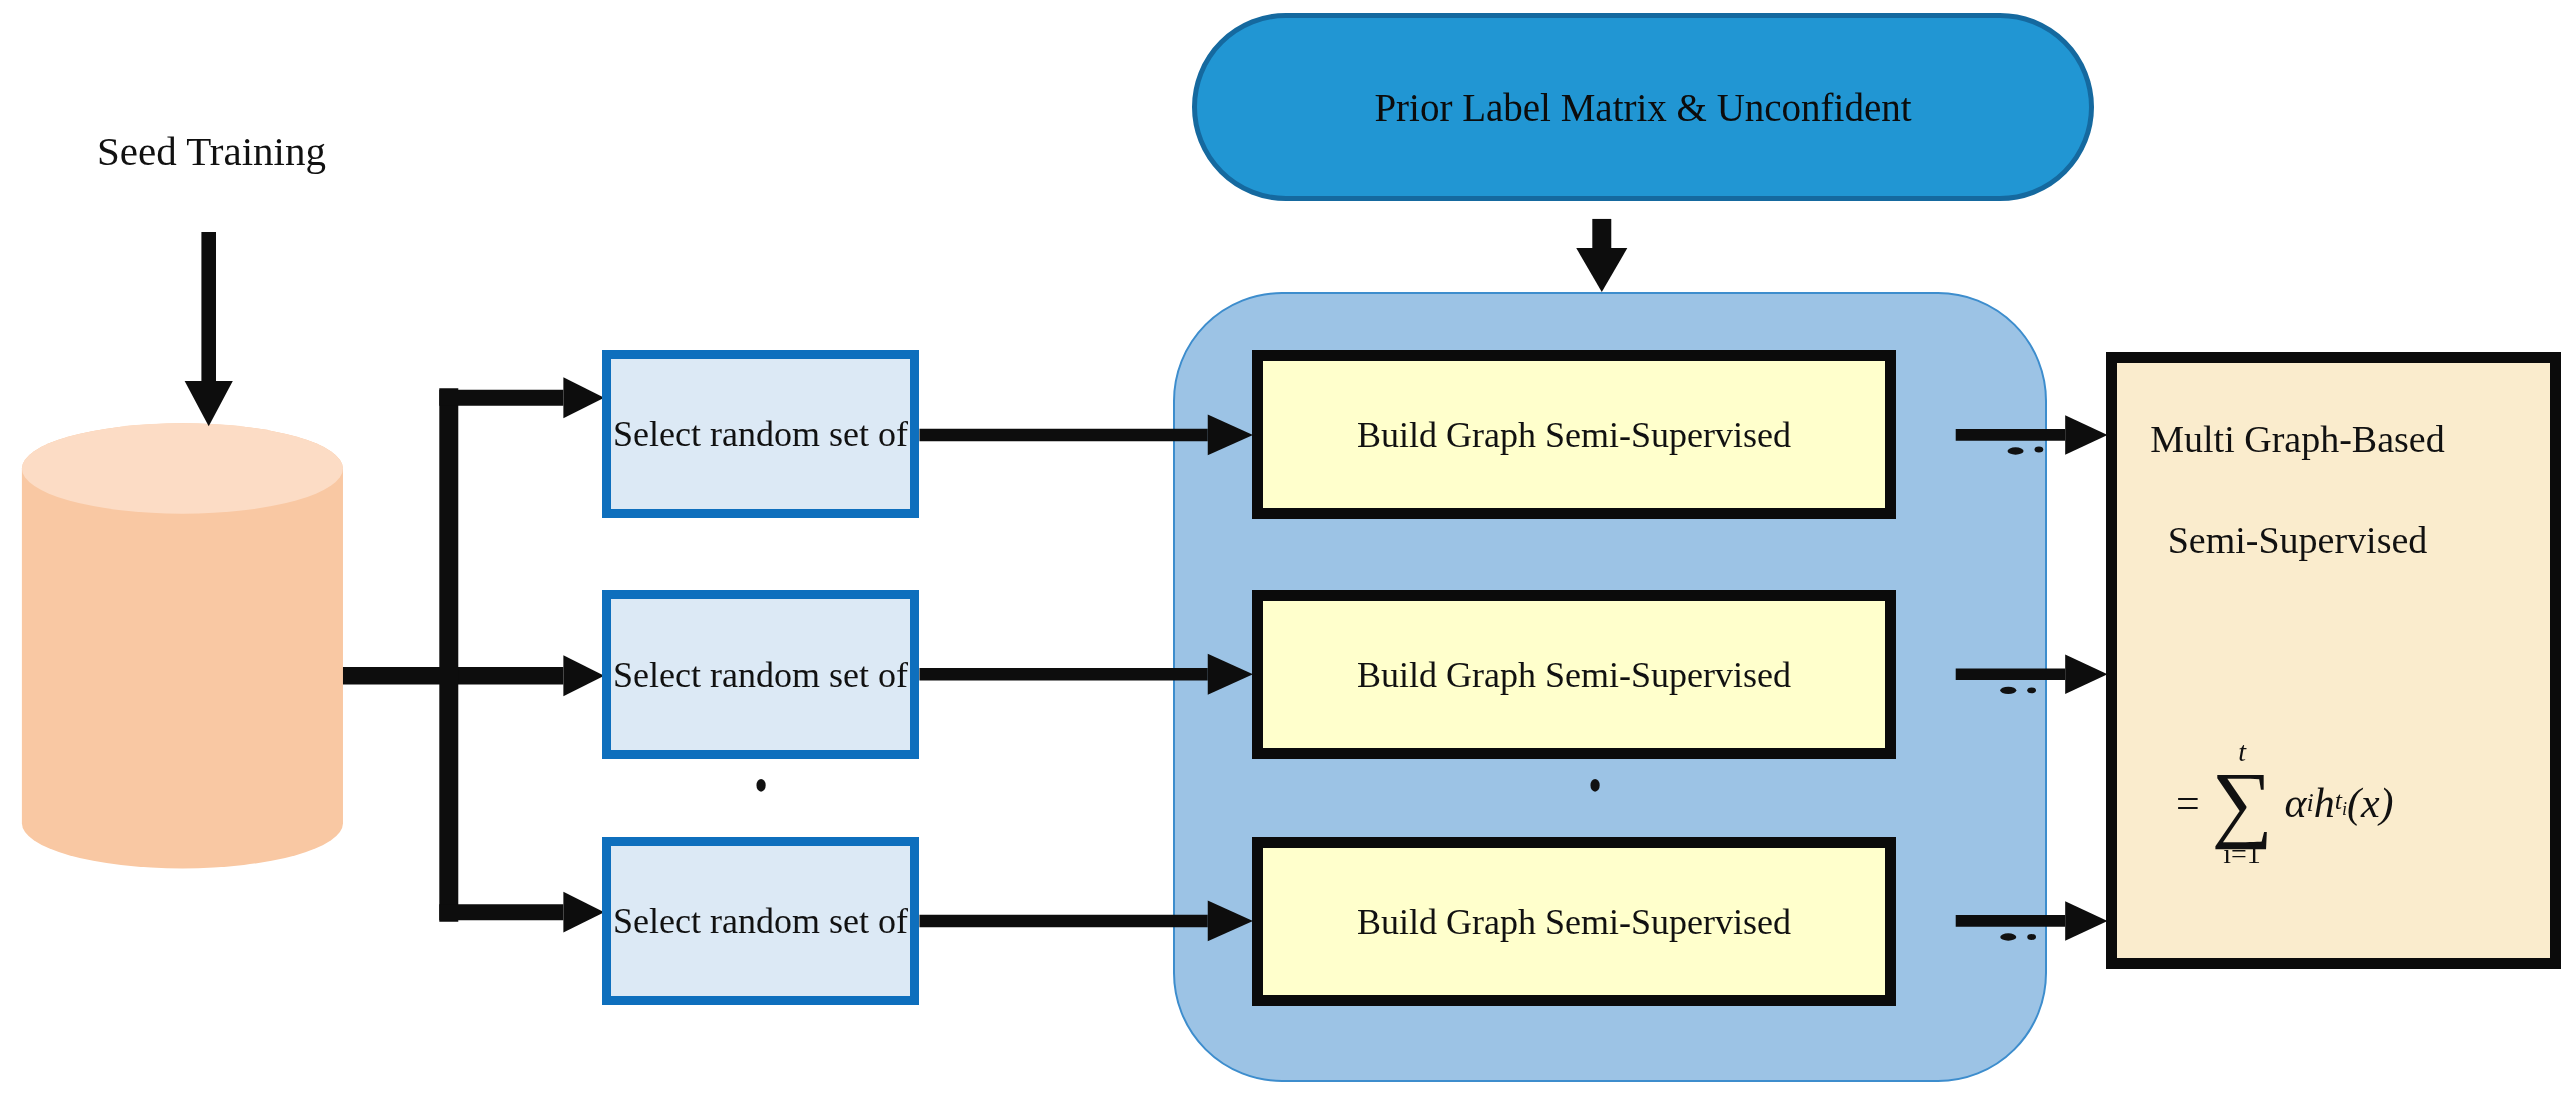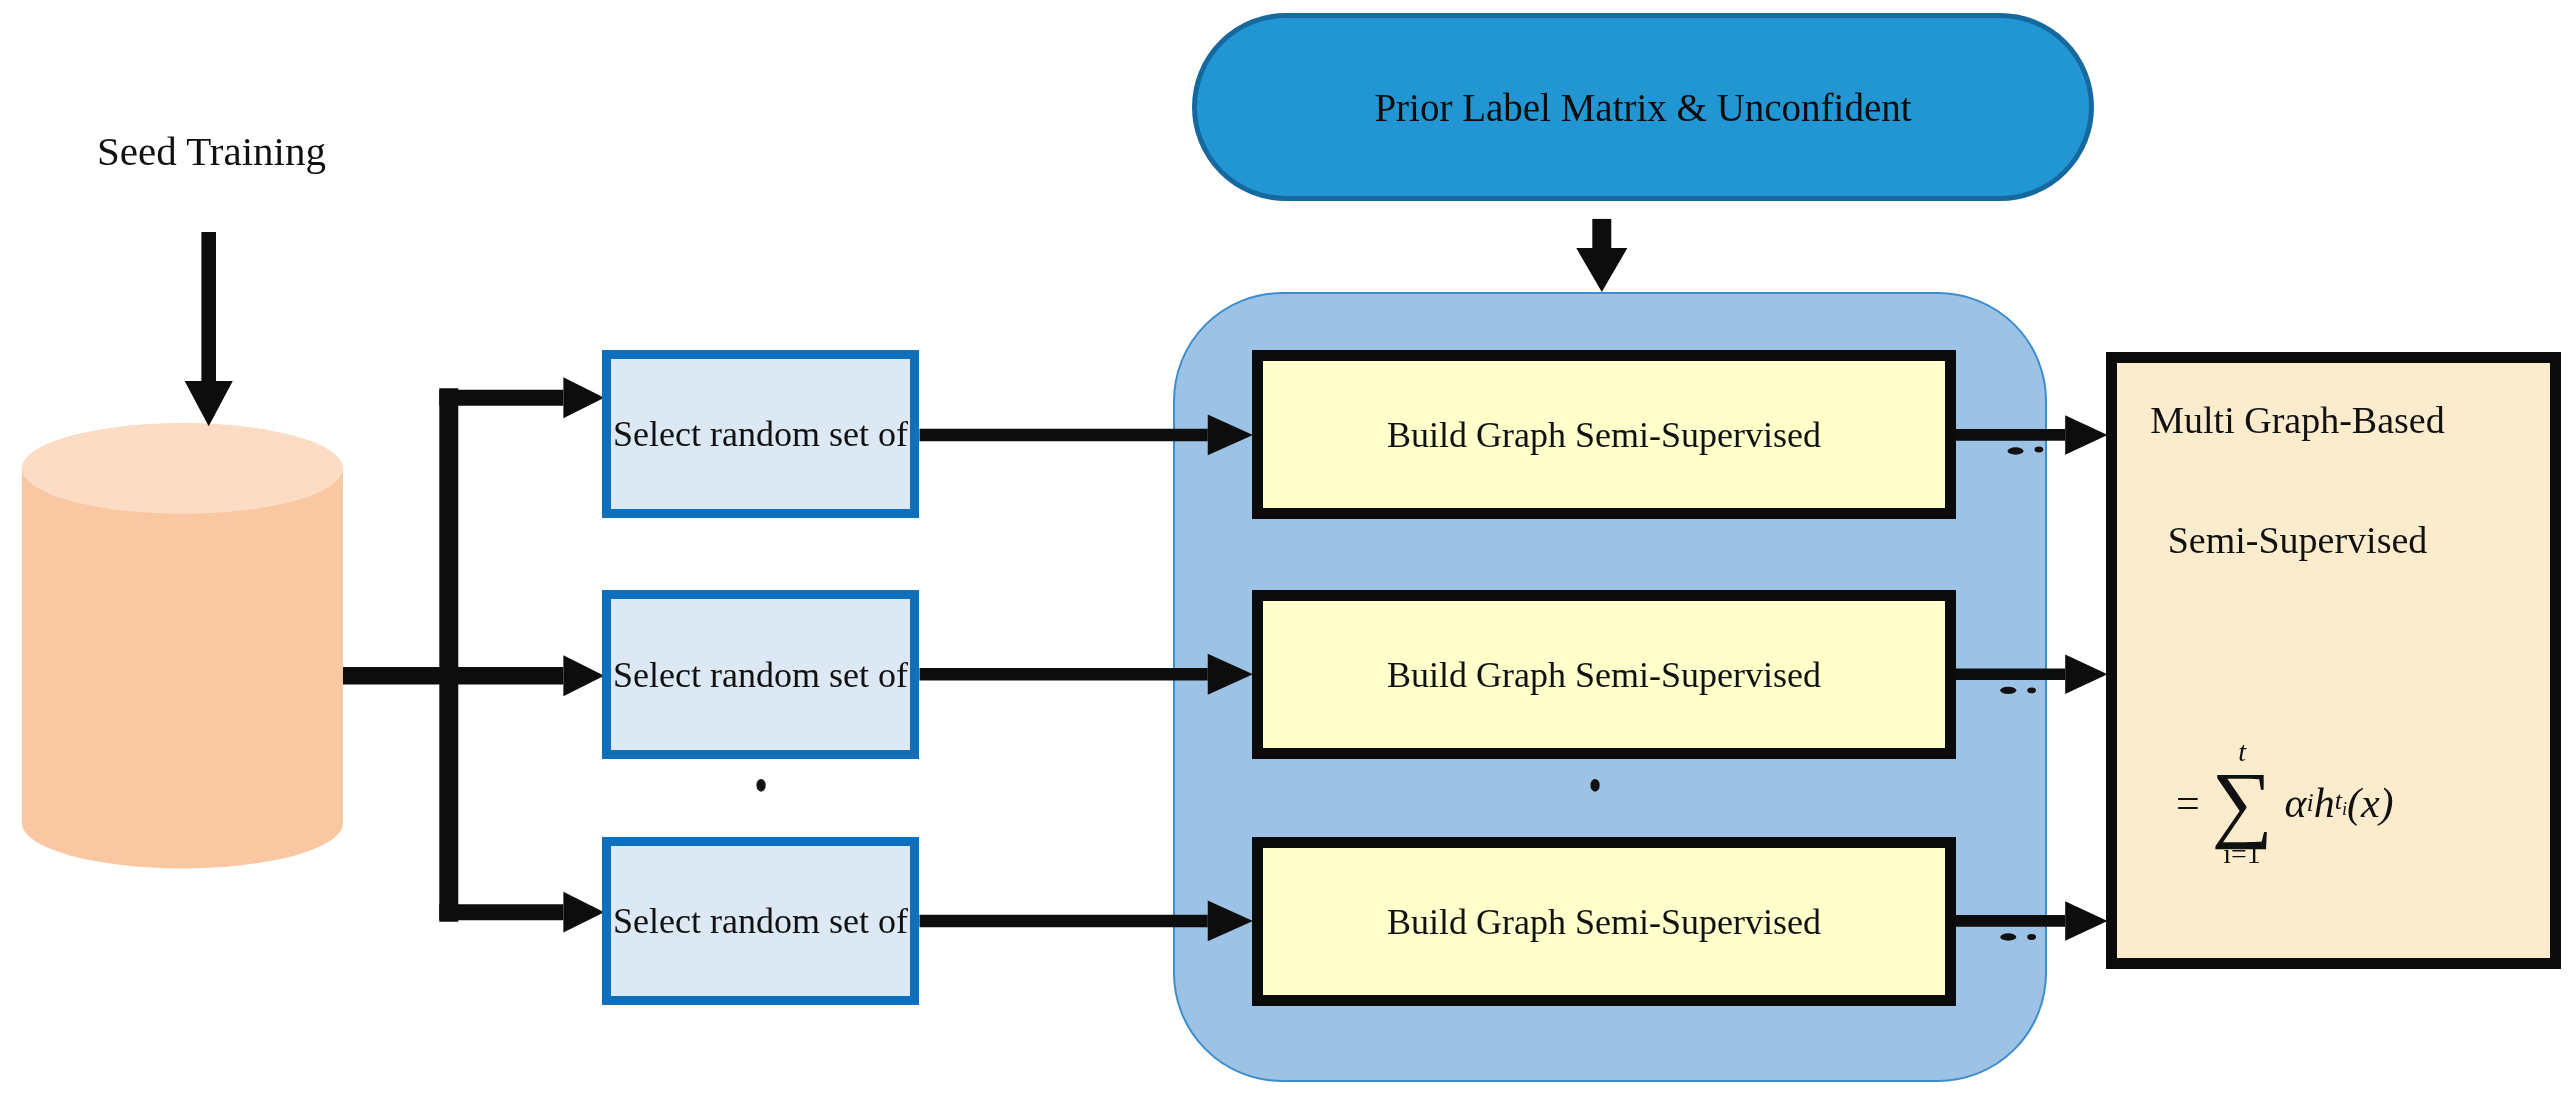--- a/index.html
+++ b/index.html
@@ -26,33 +26,33 @@
   .select-box{
     left:602px;width:317px;background:#dce9f5;border:9.5px solid #0e6fbd;
     font-size:36px;
     align-items:center;
   }
   .sel-1{top:350px;height:168px;}
   .sel-2{top:590px;height:169px;}
   .sel-3{top:837px;height:168px;}
 
   .build-box{
-    left:1252px;width:704px;background:#ffffcc;border:11.7px solid #0b0b0b;
+    left:1252px;width:644px;background:#ffffcc;border:11.7px solid #0b0b0b;
     font-size:36px;
   }
   .bld-1{top:350px;height:169px;}
   .bld-2{top:590px;height:169px;}
   .bld-3{top:837px;height:169px;}
 
   .output-box{
     left:2106px;top:352px;width:455px;height:617px;
     background:#faeccd;border:11px solid #0b0b0b;
   }
   .out-line{left:2115px;width:365px;height:51px;font-size:38px;}
-  .out-l1{top:394px;}
+  .out-l1{top:413px;}
   .out-l2{top:514px;}
   .fx{left:2180px;top:636px;width:219px;height:58px;font-size:42px;font-style:italic;
       display:flex;align-items:center;}
   .formula{left:2176px;top:730px;height:146px;display:flex;align-items:center;gap:11.7px;}
   .eq{font-size:42px;}
   .sigma-stack{display:flex;flex-direction:column;align-items:center;line-height:1;}
   .s-top{font-size:28px;font-style:italic;}
   .s-sigma{font-size:86px;line-height:0.85;}
   .s-bot{font-size:28px;}
   .terms{font-size:42px;font-style:italic;display:flex;align-items:center;}

